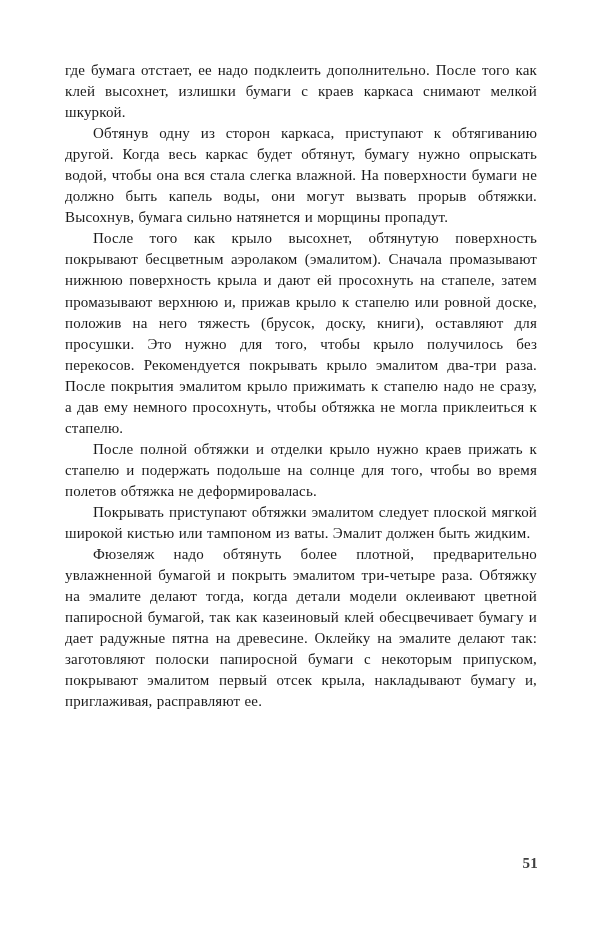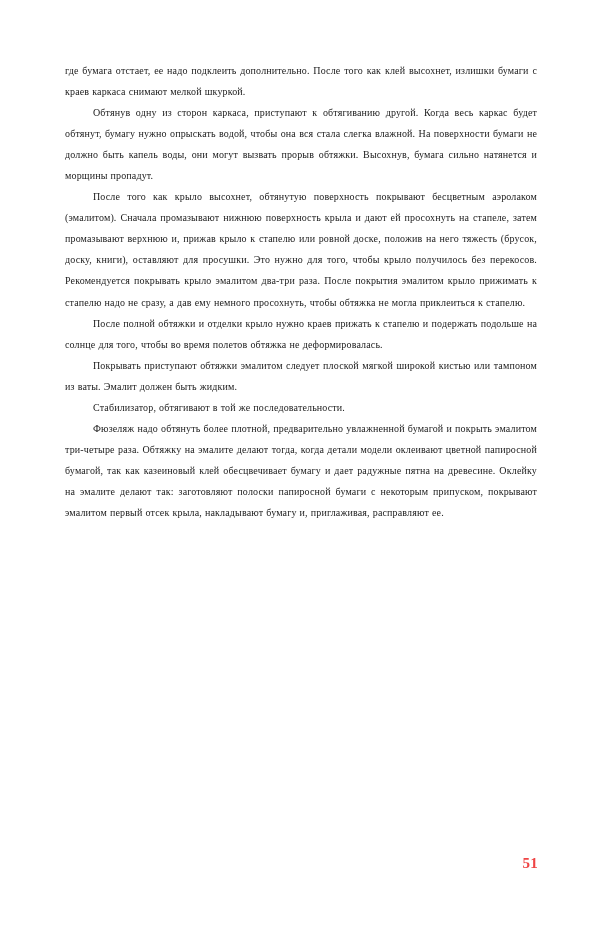--- a/index.html
+++ b/index.html
@@ -22,54 +22,53 @@
     position: absolute;
     left: 65px;
     top: 60px;
     width: 472px;
   }
   .para {
     margin: 0;
     text-align: justify;
     text-justify: inter-word;
     text-indent: 28px;
-    font-size: 10px;
+    font-size: 15px;
     line-height: 21.05px;
     letter-spacing: 0.15px;
     word-spacing: 0.4px;
     hyphens: manual;
   }
   .para.no-indent {
     text-indent: 0;
   }
   
   .para.stretch-last {
     text-align-last: justify;
   }
   .pageno {
     position: absolute;
     right: 62px;
     top: 855px;
     font-size: 15px;
     font-weight: bold;
     letter-spacing: 0.3px;
     font-family: "Liberation Serif", "DejaVu Serif", serif;
-    color: #ef4444;
+    color: #404040;
   }
 </style>
 </head>
 <body>
 
 <div class="page">
 
   <div class="textblock">
     <p class="para no-indent">где бумага отстает, ее надо подклеить  дополнительно. После того как клей высохнет, излишки бумаги с краев каркаса снимают мелкой шкуркой.</p>
     <p class="para">Обтянув одну из сторон каркаса, приступают к обтягиванию другой. Когда весь каркас будет  обтянут, бумагу нужно опрыскать водой, чтобы она вся стала слегка влажной. На поверхности бумаги не должно быть капель воды, они могут вызвать прорыв обтяжки. Высохнув, бумага сильно натянется  и  морщины  пропадут.</p>
     <p class="para">После того как крыло высохнет, обтянутую  поверхность покрывают бесцветным аэролаком  (эмалитом). Сначала промазывают нижнюю  поверхность крыла и дают ей просохнуть на  стапеле,  затем  промазывают верхнюю и, прижав крыло к стапелю или ровной доске, положив на него тяжесть (брусок, доску, книги), оставляют для просушки. Это нужно для того, чтобы крыло получилось без перекосов. Рекомендуется покрывать крыло эмалитом два-три раза. После покрытия эмалитом крыло прижимать к стапелю  надо не сразу, а дав ему немного просохнуть, чтобы обтяжка не могла приклеиться к стапелю.</p>
     <p class="para">После полной обтяжки и отделки крыло нужно краев прижать к стапелю и подержать подольше на солнце для того, чтобы во время полетов обтяжка не деформировалась.</p>
     <p class="para">Покрывать приступают обтяжки эмалитом  следует плоской мягкой широкой кистью или тампоном из ваты. Эмалит должен быть жидким.</p>
-    <p class="para">Стабилизатор, обтягивают в той же  последовательности.</p>
     <p class="para">Фюзеляж  надо  обтянуть более плотной, предварительно увлажненной бумагой и покрыть эмалитом три-четыре раза. Обтяжку на эмалите делают тогда, когда детали модели оклеивают цветной папиросной бумагой, так как казеиновый клей обесцвечивает бумагу и дает радужные пятна на древесине. Оклейку на эмалите делают так: заготовляют полоски папиросной бумаги с некоторым припуском, покрывают эмалитом первый отсек крыла, накладывают бумагу и,  приглаживая,  расправляют ее.</p>
   </div>
 
   <div class="pageno">51</div>
 
 </div>
 
 </body></html>

